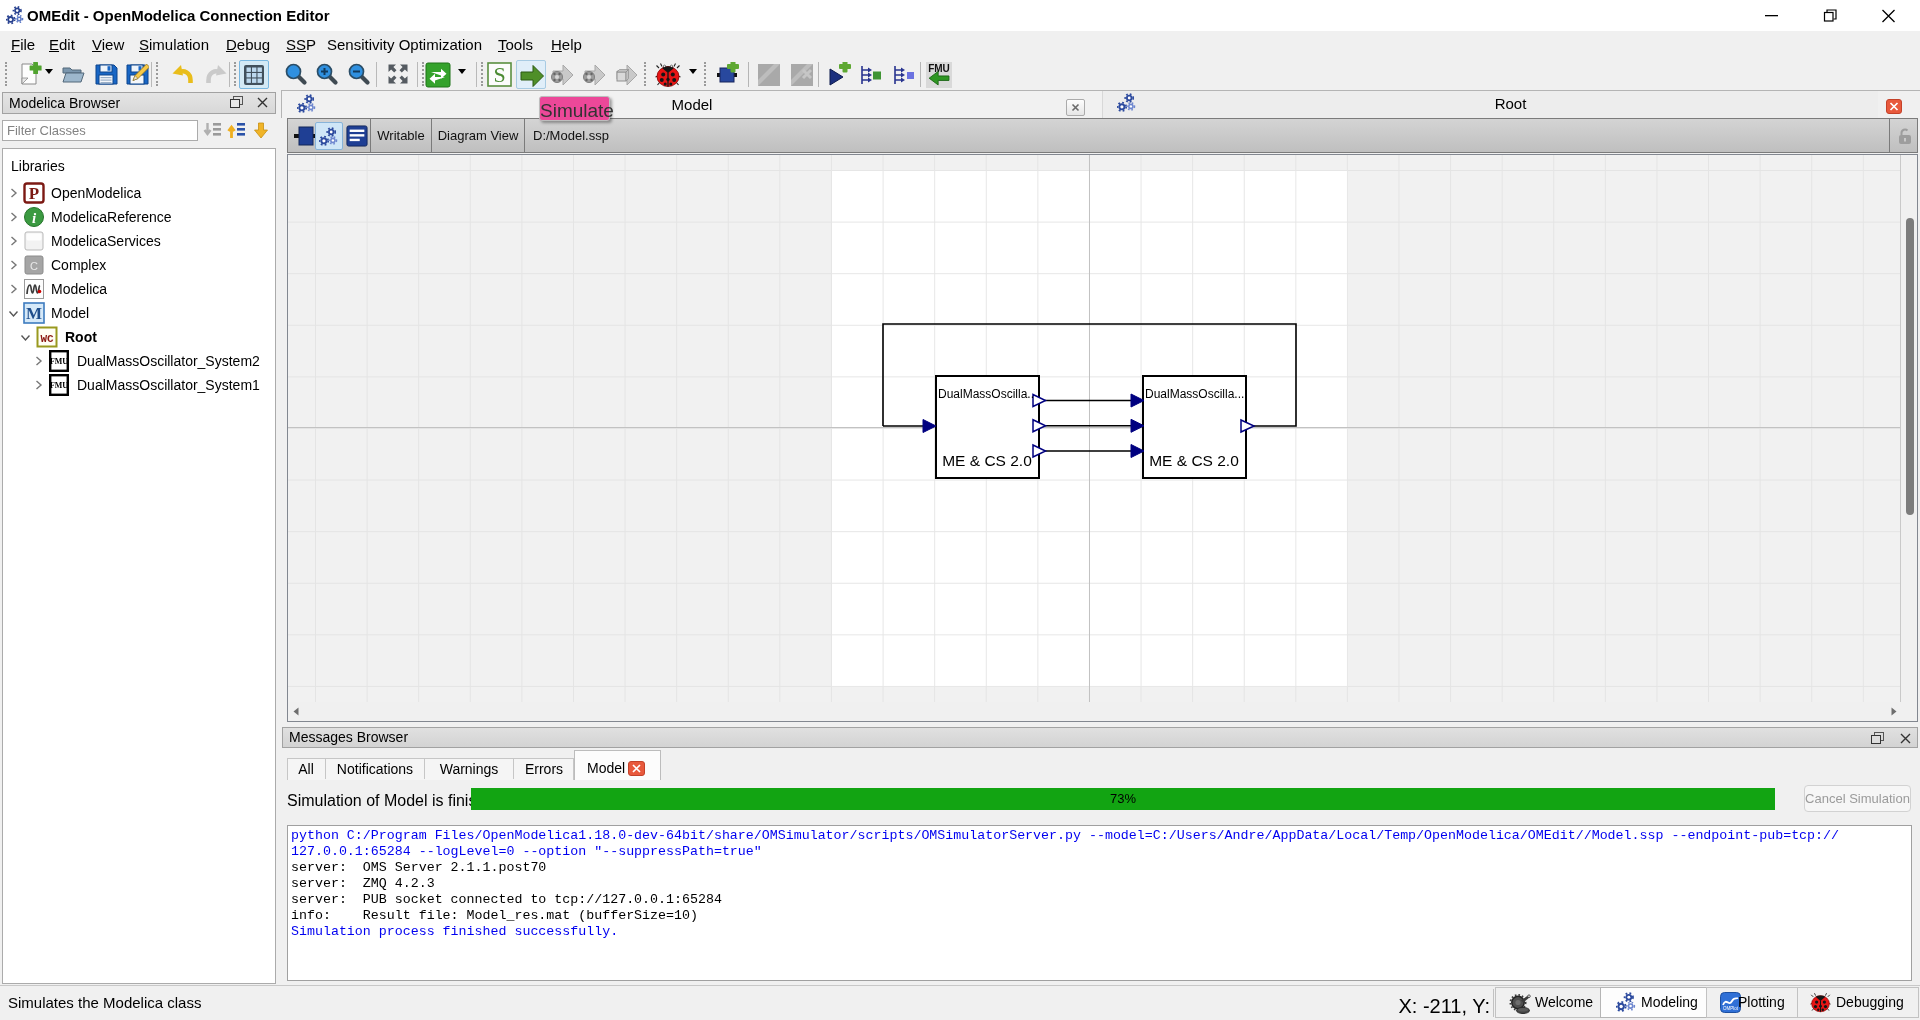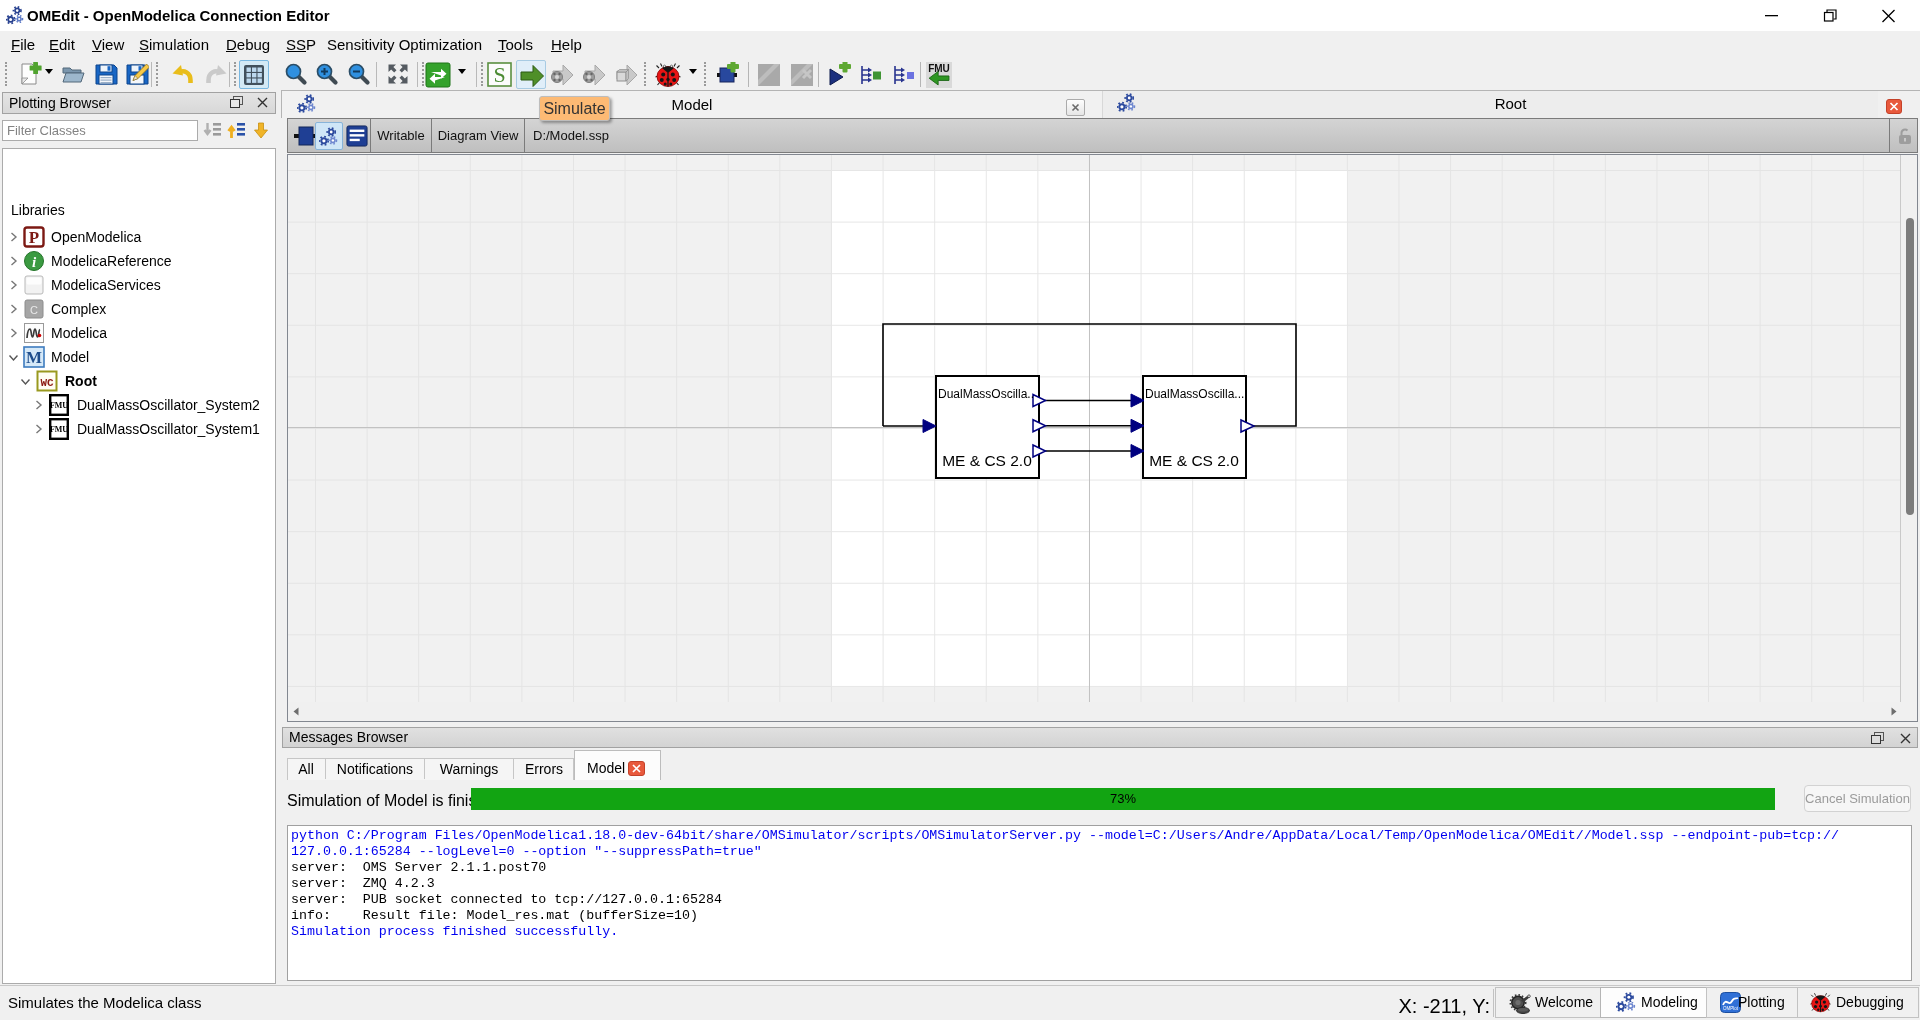--- a/index.html
+++ b/index.html
@@ -19,21 +19,21 @@
 .tbtn { position:absolute; top:3px; width:26px; height:26px; }
 .tbtn svg { position:absolute; left:1px; top:1px; }
 .tbtn.checked { background:#d3e9f5; border:1px solid #79b7e0; border-radius:2px; }
 .tbtn.hover { background:#e0eef9; border:1px solid #a8cbe3; border-radius:2px; }
 .dd { position:absolute; top:11px; width:0; height:0; border-left:4px solid transparent; border-right:4px solid transparent; border-top:5px solid #000; }
 
 #libdock { position:absolute; left:0; top:90px; width:278px; height:895px; background:#f0f0f0; }
 #libtitle { position:absolute; left:2px; top:2px; width:274px; height:22px; background:linear-gradient(#e4e4e4,#d8d8d8); border:1px solid #a2a2a2; font-size:14px; padding:2px 0 0 6px; }
 #filterrow input { position:absolute; left:2px; top:30px; width:196px; height:21px; border:1px solid #ababab; font-size:13px; padding-left:4px; color:#838383; font-family:"Liberation Sans",sans-serif; background:#fff; }
 #libtree { position:absolute; left:2px; top:58px; width:274px; height:836px; background:#ffffff; border:1px solid #ababab; font-size:14px; }
-.trow { position:absolute; left:0; height:24px; line-height:24px; white-space:nowrap;margin-top:44px; }
+.trow { position:absolute; left:0; height:24px; line-height:24px; white-space:nowrap; }
 .texp { position:absolute; width:10px; height:10px; }
 
 #tabbar { position:absolute; left:281px; top:90px; width:1639px; height:28px; }
 #subtool { position:absolute; left:287px; top:118px; width:1631px; height:35px; background:linear-gradient(#d4d4d4,#bfbfbf); border:1px solid #7b7b7b; }
 .stsep { position:absolute; top:0; width:1px; height:33px; background:#7b7b7b; }
 #canvas { position:absolute; left:287px; top:154px; width:1631px; height:568px; background:#f1f1f1; border:1px solid #828790; }
 
 #msgdock { position:absolute; left:281px; top:727px; width:1637px; height:258px; background:#f0f0f0; }
 
 #statusbar { position:absolute; left:0; top:985px; width:1920px; height:35px; background:#f0f0f0; border-top:1px solid #c8c8c8; font-size:14px; }
@@ -342,21 +342,21 @@
 
   <div class="tbtn" style="left:925px">
       <svg width="26" height="26" viewBox="0 0 26 26">
         <rect x="0" y="0" width="26" height="26" fill="#d9d9d9"></rect>
         <text x="13" y="10" font-size="10" font-weight="bold" text-anchor="middle" fill="#111" font-family="Liberation Sans">FMU</text>
         <path d="M24 17.5 h-12 v-5 L2 20 l10 7.5 v-5 h12 z" fill="#2e9622" stroke="#1b6414" transform="scale(0.9) translate(1.5,-2)"></path>
       </svg>
     </div>
 </div>
 <div id="libdock">
-  <div id="libtitle">Plotting Browser</div>
+  <div id="libtitle">Modelica Browser</div>
   <svg class="abs" style="left:230px;top:6px" width="14" height="13">
       <rect x="3.5" y="0.5" width="9" height="8" fill="none" stroke="#555"></rect>
       <rect x="0.5" y="3.5" width="9" height="8" fill="#e9e9e9" stroke="#333"></rect>
     </svg>
   <svg class="abs" style="left:256px;top:6px" width="13" height="13">
       <path d="M2 2 L11 11 M11 2 L2 11" stroke="#333" stroke-width="1.4"></path>
     </svg>
   <div id="filterrow">
       <input value="Filter Classes" readonly="" style="">
     </div>
@@ -513,21 +513,21 @@
         <circle cx="13.9" cy="13.4" r="1.2" fill="#fff"></circle>
       </svg>
     <span class="abs" style="left:40px;right:0;text-align:center;top:4px;font-size:15px">Root</span>
   </div>
 
   <div class="abs" style="left:1605px;top:9px;width:16px;height:15px;background:#e8593c;border:1px solid #c44129;border-radius:3px"><svg width="14" height="13">
         <path d="M3.5 3 L10.5 10 M10.5 3 L3.5 10" stroke="#fff" stroke-width="1.7"></path>
       </svg></div>
 </div>
 
-<div class="abs" style="left:539px;top:96px;width:71px;height:25px;background:#fdba74;border:1px solid #bdbdbd;border-radius:3px;box-shadow:2px 2px 3px rgba(0,0,0,0.35);z-index:50;font-size:16px;color:#333;text-align:center;padding-top:3px">Simulate</div>
+<div class="abs" style="left:539px;top:96px;width:71px;height:25px;background:#ec4899;border:1px solid #bdbdbd;border-radius:3px;box-shadow:2px 2px 3px rgba(0,0,0,0.35);z-index:50;font-size:19px;color:#333;text-align:center;padding-top:3px">Simulate</div>
 <div id="subtool">
 
   <svg class="abs" style="left:6px;top:6px" width="24" height="22" viewBox="0 0 24 22">
       <rect x="0" y="9" width="5" height="4" fill="#111"></rect>
       <rect x="19" y="9" width="5" height="4" fill="#111"></rect>
       <rect x="5" y="2" width="14" height="18" fill="#1f3f94" stroke="#122659"></rect>
     </svg>
 
   <div class="abs" style="left:27px;top:3px;width:28px;height:28px;background:#cfe6f7;border:1px solid #88b4d9;border-radius:2px">
     <svg class="abs" style="left:3px;top:4px" width="20" height="20" viewBox="0 0 20 20">

